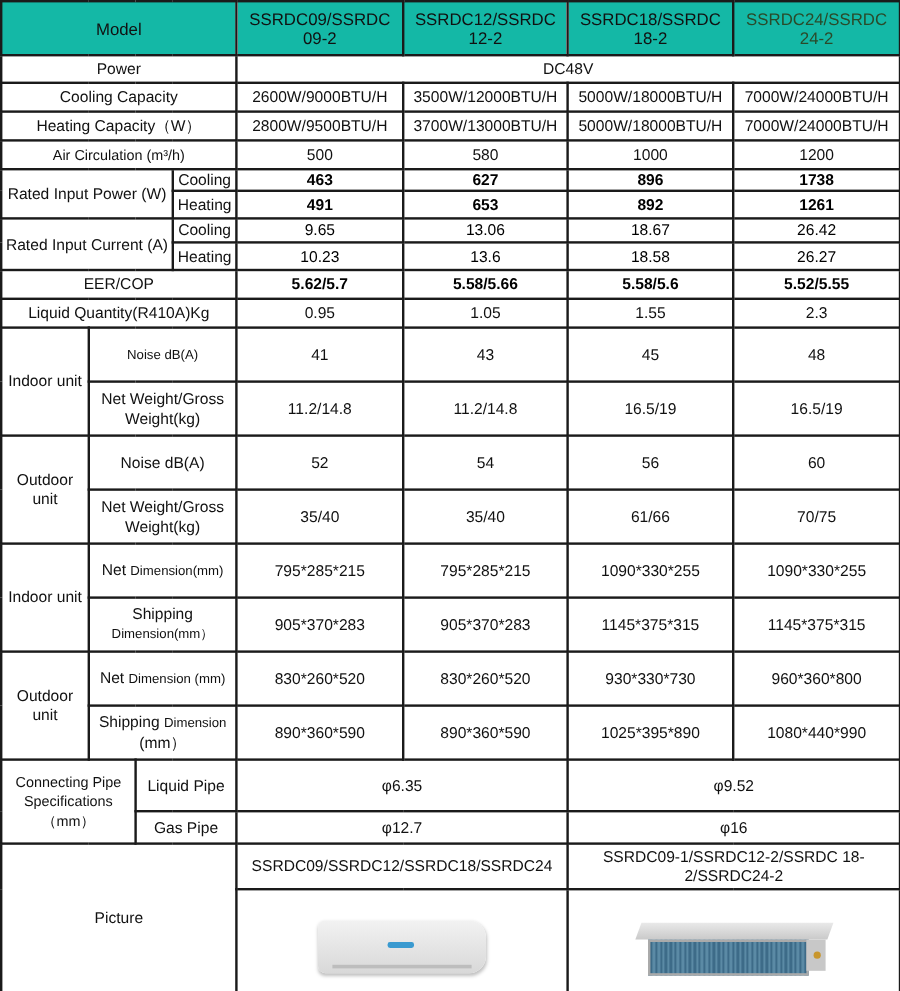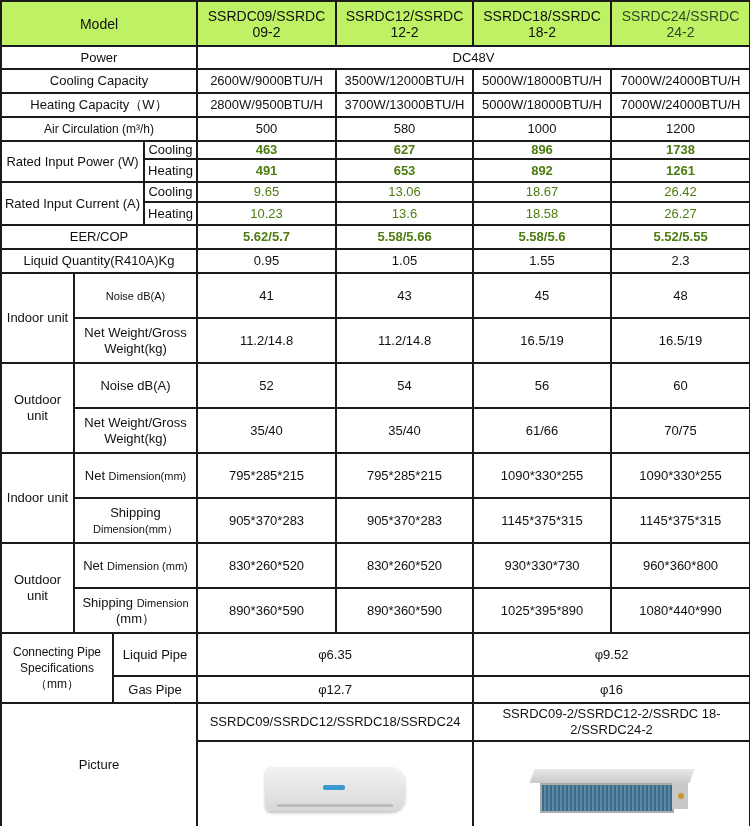--- a/index.html
+++ b/index.html
@@ -1,21 +1,21 @@
 <!DOCTYPE html>
 <html><head>
 <meta charset="utf-8">
 <style>
   html, body { margin:0; padding:0; background:#ffffff; }
   body { width:750px; height:826px; overflow:hidden; font-family:"Liberation Sans", sans-serif; color:#111; }
   table { border-collapse:collapse; table-layout:fixed; width:749px; margin:0; }
   td { border:2px solid #1a1a1a; text-align:center; vertical-align:middle; font-size:13px; line-height:16px; padding:0 2px; overflow:hidden; }
-  .hdr td { background:#bef264; font-size:14px; height:43px; }
+  .hdr td { background:#14b8a6; font-size:14px; height:43px; }
   .hdr td.last { color:#2a4a2a; }
-  .blue { color:#4d7c0f; }
+  .blue { color:#000000; }
   .bold { font-weight:bold; }
   .small { font-size:11px; }
   .sm12 { font-size:12px; }
   .pic { position:relative; }
   .ac-split { width:140px; height:44px; margin:10px auto 0; border-radius:6px 14px 14px 6px; background:linear-gradient(#f2f2f2,#d8d8d8); box-shadow:0 2px 3px rgba(0,0,0,0.25); position:relative; }
   .ac-split .logo { position:absolute; left:58px; top:18px; width:22px; height:5px; background:#3a9ad0; border-radius:2px; }
   .ac-split .vent { position:absolute; left:12px; right:12px; bottom:4px; height:3px; background:#bdbdbd; }
   .ac-duct { width:160px; height:44px; margin:14px auto 0; position:relative; }
   .ac-duct .top { position:absolute; left:0; top:0; width:160px; height:14px; background:linear-gradient(#e9e9e9,#c9c9c9); transform:skewX(-20deg); }
   .ac-duct .coil { position:absolute; left:8px; top:14px; width:130px; height:26px; background:repeating-linear-gradient(90deg,#3d6b88 0 2px,#5b8aa5 2px 4px); border:2px solid #aaa; }
@@ -195,21 +195,21 @@
   </tr>
   <tr style="height:27px">
     <td colspan="2">Gas Pipe</td>
     <td colspan="2">φ12.7</td>
     <td colspan="2">φ16</td>
   </tr>
 
   <tr style="height:38px">
     <td colspan="4" rowspan="2">Picture</td>
     <td colspan="2">SSRDC09/SSRDC12/SSRDC18/SSRDC24</td>
-    <td colspan="2">SSRDC09-2/SSRDC12-2/SSRDC 18-2/SSRDC24-2</td>
+    <td colspan="2">SSRDC09-1/SSRDC12-2/SSRDC 18-2/SSRDC24-2</td>
   </tr>
   <tr style="height:86px">
     <td colspan="2" class="pic">
       <div class="ac-split">
         <div class="logo"></div>
         <div class="vent"></div>
       </div>
     </td>
     <td colspan="2" class="pic">
       <div class="ac-duct">

